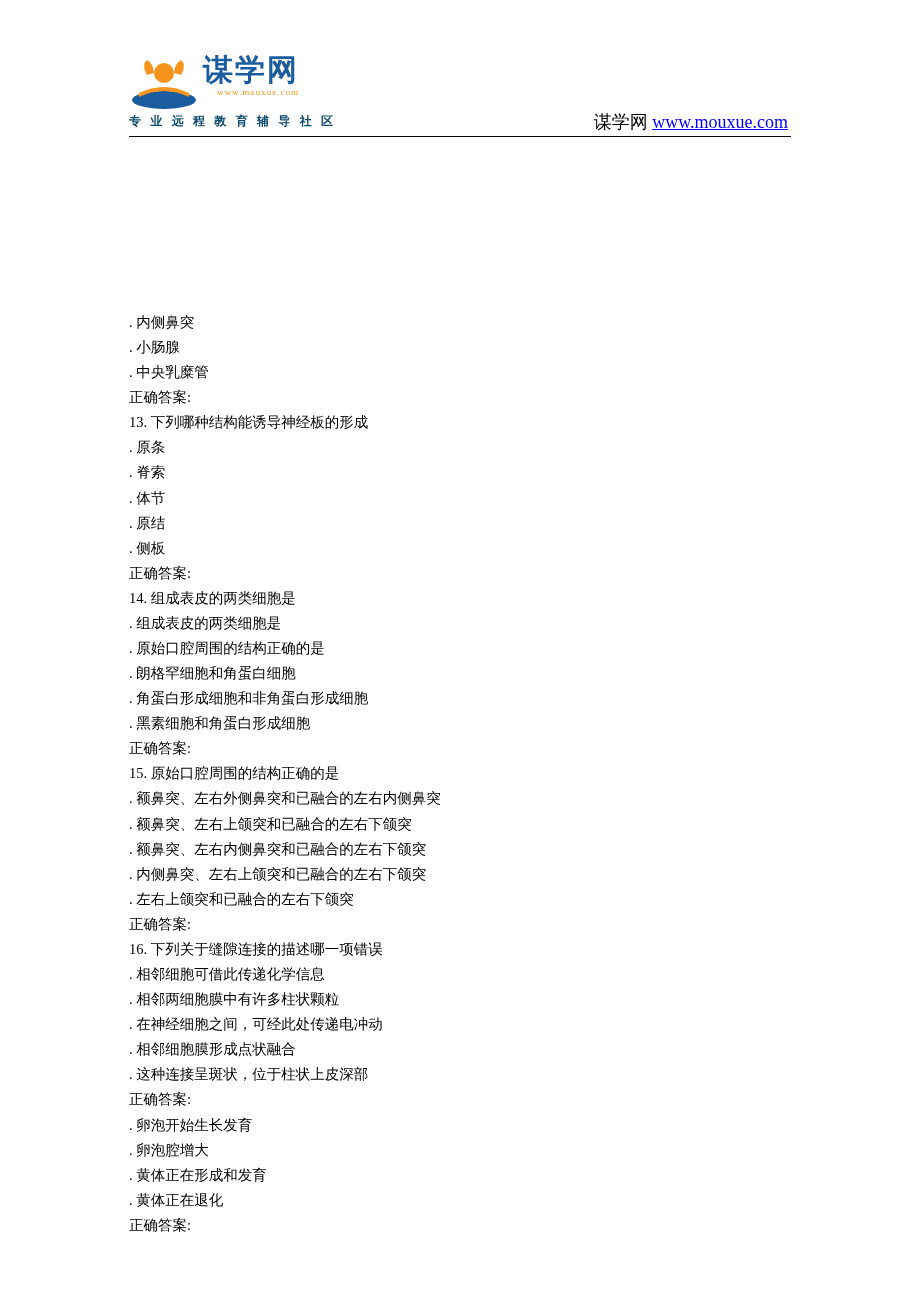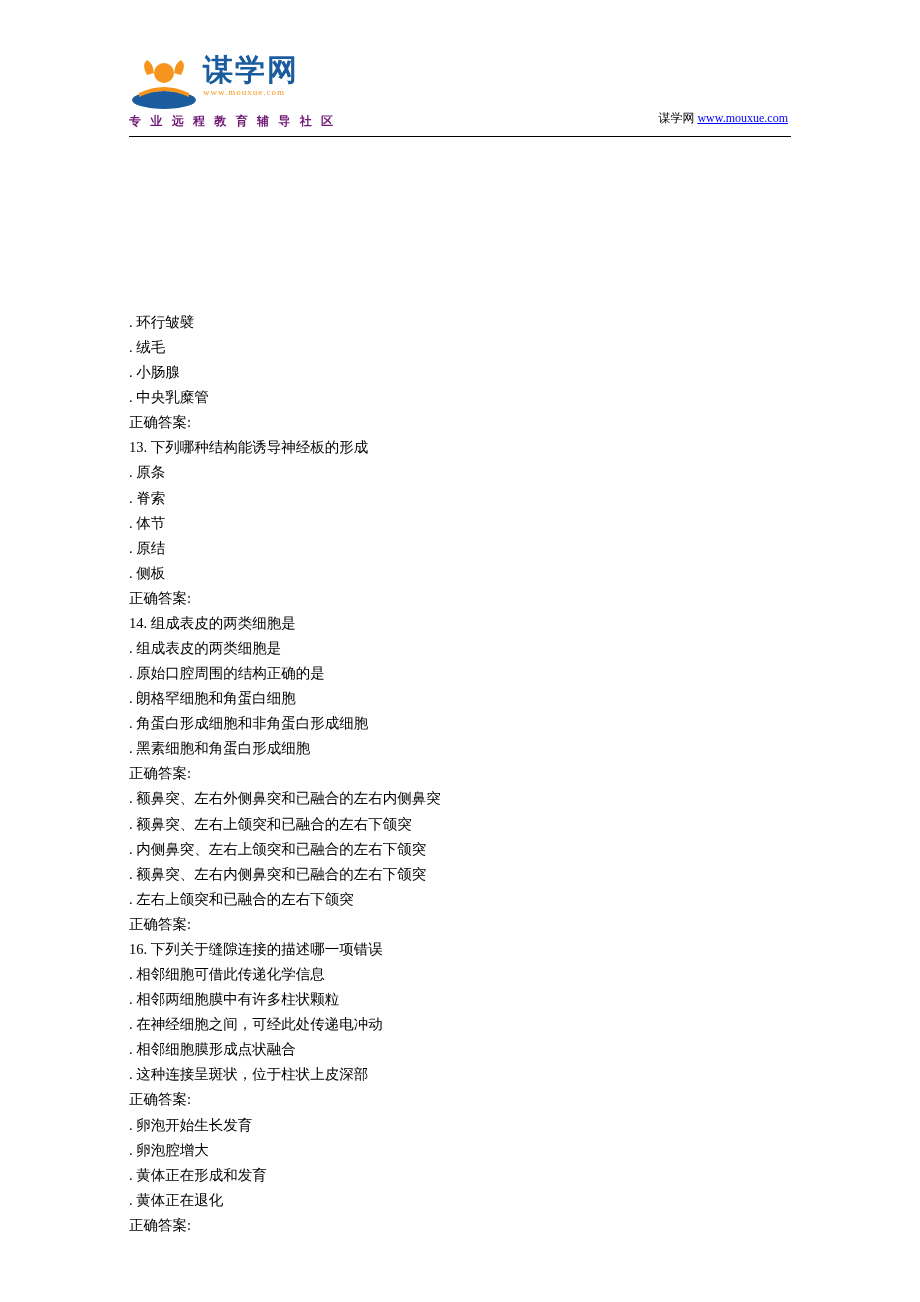--- a/index.html
+++ b/index.html
@@ -11,20 +11,21 @@
       width: 920px;
       min-height: 1302px;
       background: #ffffff;
       font-family: "SimSun", "宋体", serif;
       position: relative;
     }
     .header {
       padding: 24px 0 0 52px;
       height: 160px;
       position: relative;
+      text-align: right;
     }
     .logo-container {
       position: absolute;
       left: 129px;
       top: 55px;
       display: flex;
       align-items: flex-start;
     }
     .logo-icon {
       width: 70px;
@@ -52,30 +53,30 @@
       font-size: 9px;
       color: #f7941d;
       letter-spacing: 1px;
       margin-top: 2px;
     }
     .logo-tagline {
       position: absolute;
       left: 129px;
       top: 113px;
       font-size: 12px;
-      color: #701a75;
+      color: #0c4a6e;
       font-family: "Microsoft YaHei", sans-serif;
       letter-spacing: 3px;
       font-weight: bold;
     }
     .header-right {
       position: absolute;
       right: 132px;
       top: 110px;
-      font-size: 12px;
+      font-size: 18px;
       color: #000000;
     }
     .header-right a {
       color: #0000ff;
       text-decoration: underline;
     }
     .divider {
       position: absolute;
       left: 129px;
       top: 136px;
@@ -114,43 +115,43 @@
   </div>
   <div class="logo-tagline">专 业 远 程 教 育 辅 导 社 区</div>
   <div class="header-right">
     <span>谋学网 </span><a href="#">www.mouxue.com</a>
   </div>
 </div>
 
 <div class="divider"></div>
 
 <div class="content">
-  <span class="content-line">. 环行皱襞</span>
-  <span class="content-line">. 绒毛</span>
+  <span class="content-line">. 内侧鼻突</span>
   <span class="content-line">. 小肠腺</span>
   <span class="content-line">. 中央乳糜管</span>
   <span class="content-line">正确答案:</span>
   <span class="content-line">13. 下列哪种结构能诱导神经板的形成</span>
   <span class="content-line">. 原条</span>
   <span class="content-line">. 脊索</span>
   <span class="content-line">. 体节</span>
   <span class="content-line">. 原结</span>
   <span class="content-line">. 侧板</span>
   <span class="content-line">正确答案:</span>
   <span class="content-line">14. 组成表皮的两类细胞是</span>
   <span class="content-line">. 组成表皮的两类细胞是</span>
   <span class="content-line">. 原始口腔周围的结构正确的是</span>
   <span class="content-line">. 朗格罕细胞和角蛋白细胞</span>
   <span class="content-line">. 角蛋白形成细胞和非角蛋白形成细胞</span>
   <span class="content-line">. 黑素细胞和角蛋白形成细胞</span>
   <span class="content-line">正确答案:</span>
+  <span class="content-line">15. 原始口腔周围的结构正确的是</span>
   <span class="content-line">. 额鼻突、左右外侧鼻突和已融合的左右内侧鼻突</span>
   <span class="content-line">. 额鼻突、左右上颌突和已融合的左右下颌突</span>
+  <span class="content-line">. 额鼻突、左右内侧鼻突和已融合的左右下颌突</span>
   <span class="content-line">. 内侧鼻突、左右上颌突和已融合的左右下颌突</span>
-  <span class="content-line">. 额鼻突、左右内侧鼻突和已融合的左右下颌突</span>
   <span class="content-line">. 左右上颌突和已融合的左右下颌突</span>
   <span class="content-line">正确答案:</span>
   <span class="content-line">16. 下列关于缝隙连接的描述哪一项错误</span>
   <span class="content-line">. 相邻细胞可借此传递化学信息</span>
   <span class="content-line">. 相邻两细胞膜中有许多柱状颗粒</span>
   <span class="content-line">. 在神经细胞之间，可经此处传递电冲动</span>
   <span class="content-line">. 相邻细胞膜形成点状融合</span>
   <span class="content-line">. 这种连接呈斑状，位于柱状上皮深部</span>
   <span class="content-line">正确答案:</span>
   <span class="content-line">. 卵泡开始生长发育</span>

